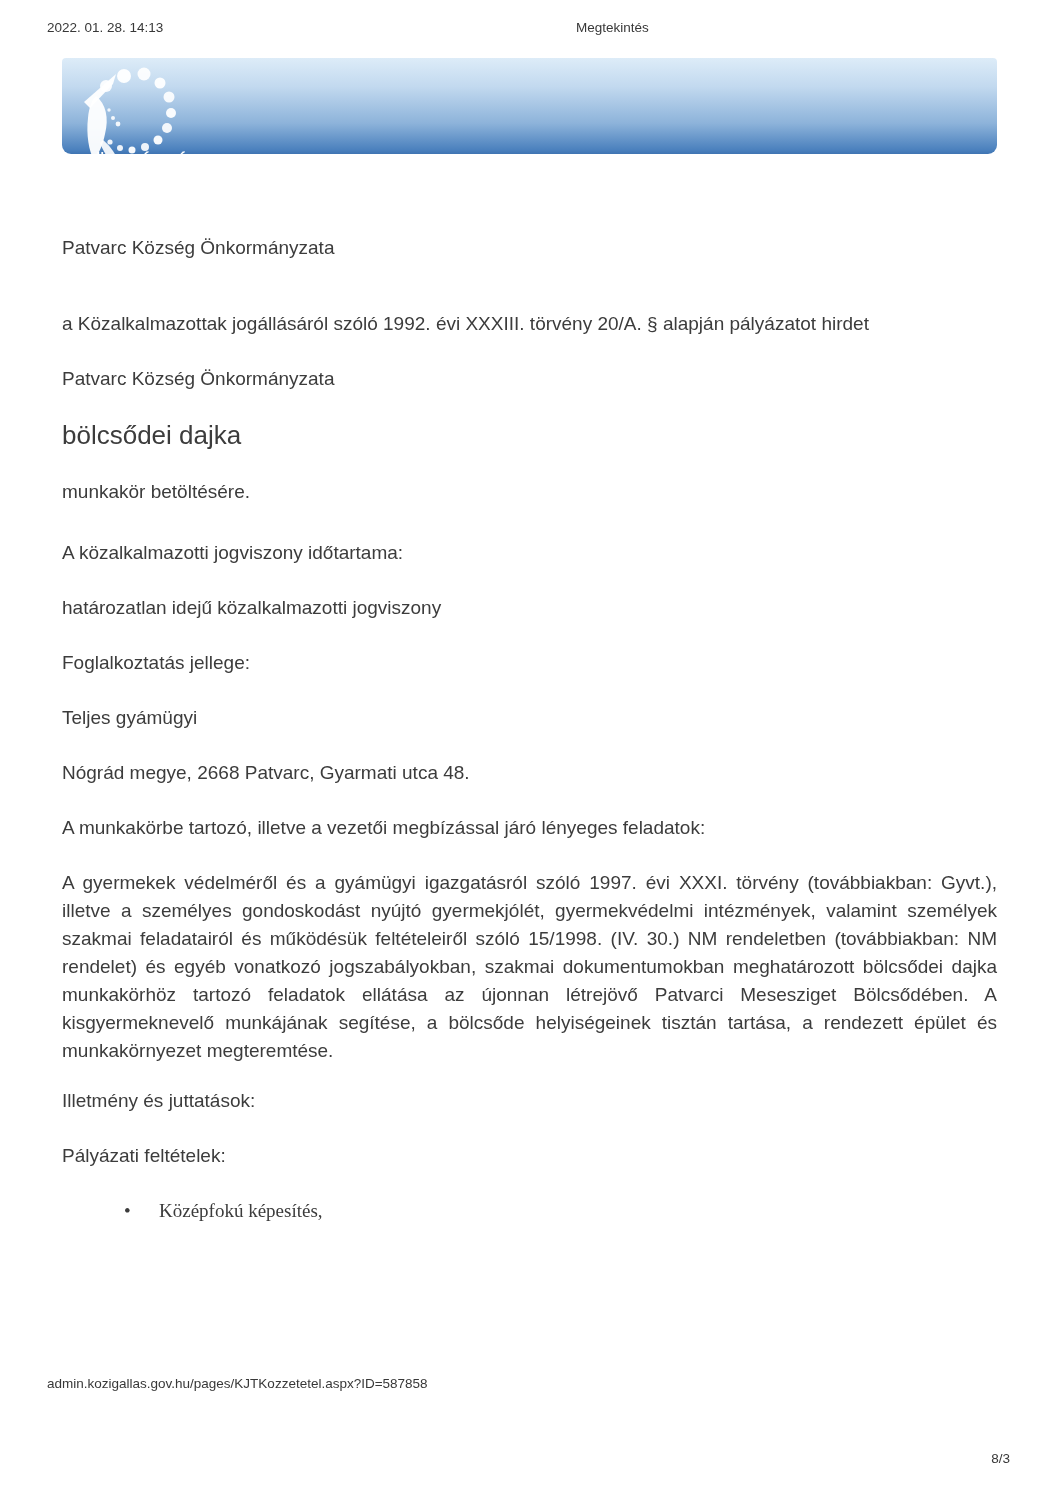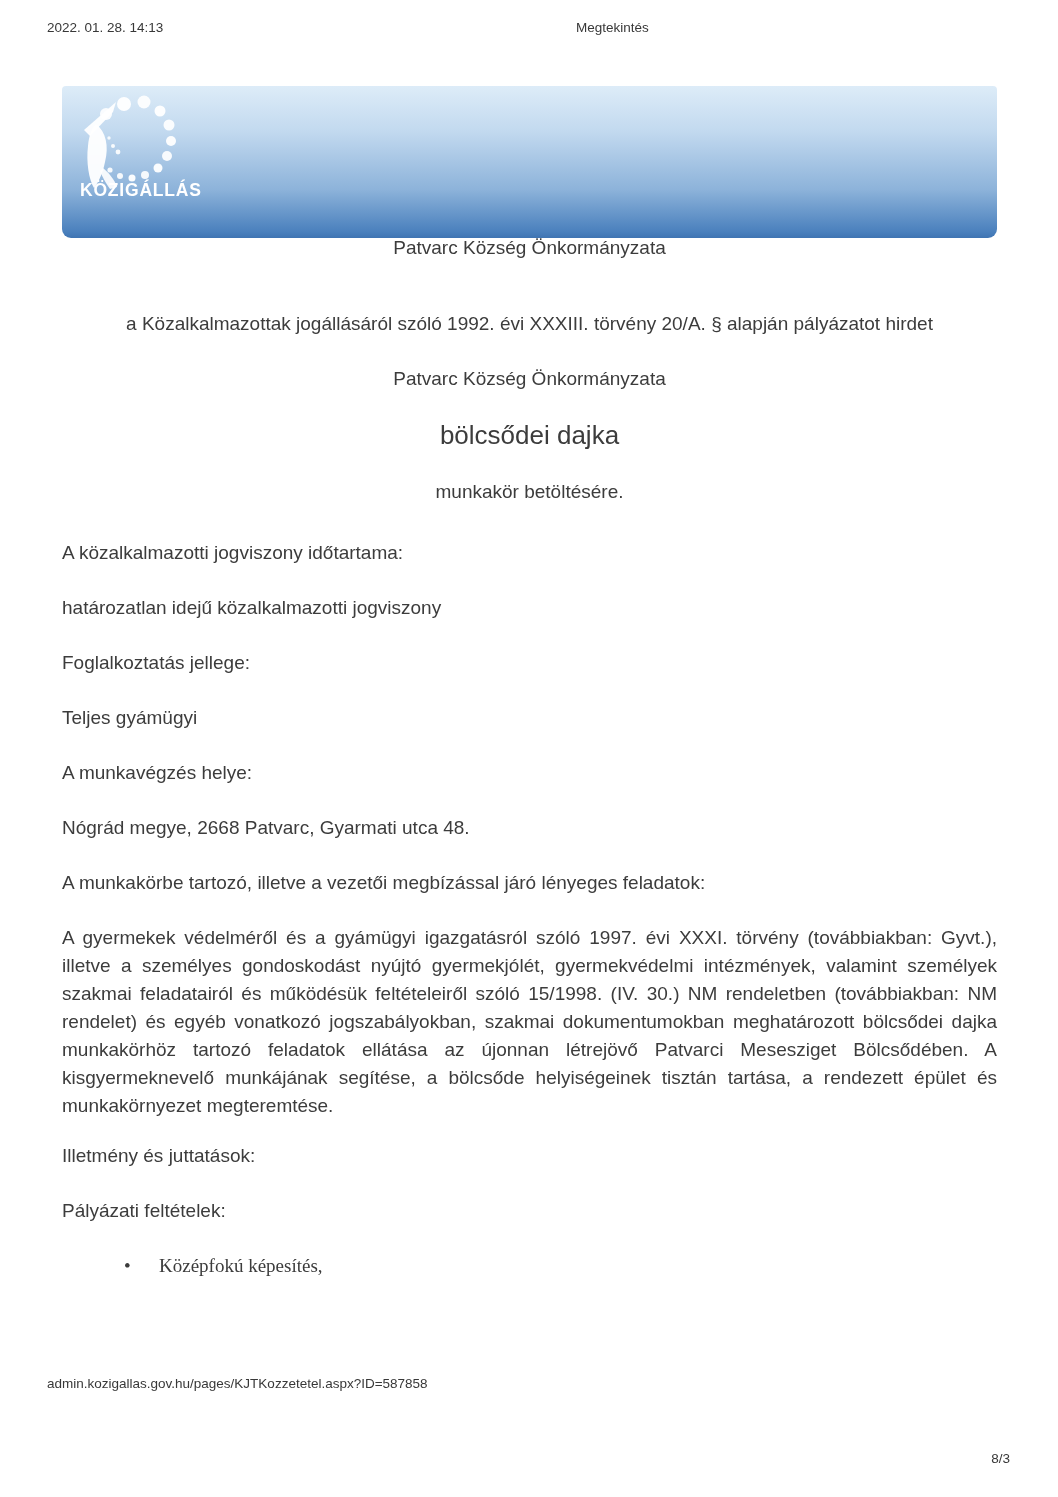--- a/index.html
+++ b/index.html
@@ -13,40 +13,39 @@
   }
   
   .print-meta{position:absolute;font-size:13.5px;color:#383838;white-space:nowrap;}
   .pm-datetime{top:20px;left:47px;}
   .pm-title{top:20px;left:576px;}
   .pf-url{top:1376px;left:47px;text-align:right;}
   .pf-page{top:1451px;right:48px;}
 
   
   .banner{
-    position:absolute;top:58px;left:62px;width:935px;height:152px;
+    position:absolute;top:58px;left:62px;width:935px;height:96px;
     background:linear-gradient(180deg,#ddecf8 0%,#c2d9ef 30%,#8db3da 68%,#4a80bd 96%,#3f74b2 100%);
     border-radius:4px 4px 9px 9px;
-    margin-top:28px;
   }
   .logo{position:absolute;top:4px;left:10px;width:120px;height:118px;}
   .logo svg{display:block;}
   .logo-text{
     position:absolute;left:18px;top:94px;
     color:#ffffff;font-weight:bold;font-size:17.5px;letter-spacing:0.8px;
     white-space:nowrap;
   }
 
   
   .doc{
     position:absolute;top:182px;left:62px;width:935px;
     font-size:19px;line-height:28px;color:#3c3c3c;
   }
   .doc p,.doc h2,.doc h3{margin:0;font-size:19px;font-weight:normal;}
-  .c{text-align:center;}
+  .c{text-align:left;}
   .b{font-weight:bold;}
   .j{text-align:justify;}
   .org1{padding-top:52px;margin-bottom:47px !important;}
   .intro{line-height:29px;margin-bottom:27px !important;}
   .org2{margin-bottom:27px !important;}
   .postitle{font-size:26px !important;line-height:31px;margin-bottom:27px !important;}
   .possuffix{margin-bottom:33px !important;}
   .sec-h{margin-bottom:27px !important;}
   .sec-p{margin-bottom:27px !important;}
   .sec-p-long{margin-bottom:22px !important;}
@@ -104,21 +103,20 @@
     <h2 class="c b postitle">bölcsődei dajka</h2>
 
     <p class="c possuffix">munkakör betöltésére.</p>
 
     <h3 class="b sec-h">A közalkalmazotti jogviszony időtartama:</h3>
     <p class="sec-p">határozatlan idejű közalkalmazotti jogviszony</p>
 
     <h3 class="b sec-h">Foglalkoztatás jellege:</h3>
     <p class="sec-p">Teljes gyámügyi</p>
 
-    <h3 class="b sec-h">A munkavégzés helye:</h3>
     <p class="sec-p">Nógrád megye, 2668 Patvarc, Gyarmati utca 48.</p>
 
     <h3 class="b sec-h">A munkakörbe tartozó, illetve a vezetői megbízással járó lényeges feladatok:</h3>
     <p class="j sec-p-long">A gyermekek védelméről és a gyámügyi igazgatásról szóló 1997. évi XXXI. törvény (továbbiakban: Gyvt.), illetve a személyes gondoskodást nyújtó gyermekjólét, gyermekvédelmi intézmények, valamint személyek szakmai feladatairól és működésük feltételeiről szóló 15/1998. (IV. 30.) NM rendeletben (továbbiakban: NM rendelet) és egyéb vonatkozó jogszabályokban, szakmai dokumentumokban meghatározott bölcsődei dajka munkakörhöz tartozó feladatok ellátása az újonnan létrejövő Patvarci Mesesziget Bölcsődében. A kisgyermeknevelő munkájának segítése, a bölcsőde helyiségeinek tisztán tartása, a rendezett épület és munkakörnyezet megteremtése.</p>
 
     <h3 class="b sec-h">Illetmény és juttatások:</h3>
 
     <h3 class="b sec-h">Pályázati feltételek:</h3>
     <ul class="bullets">
       <li>Középfokú képesítés,</li>

